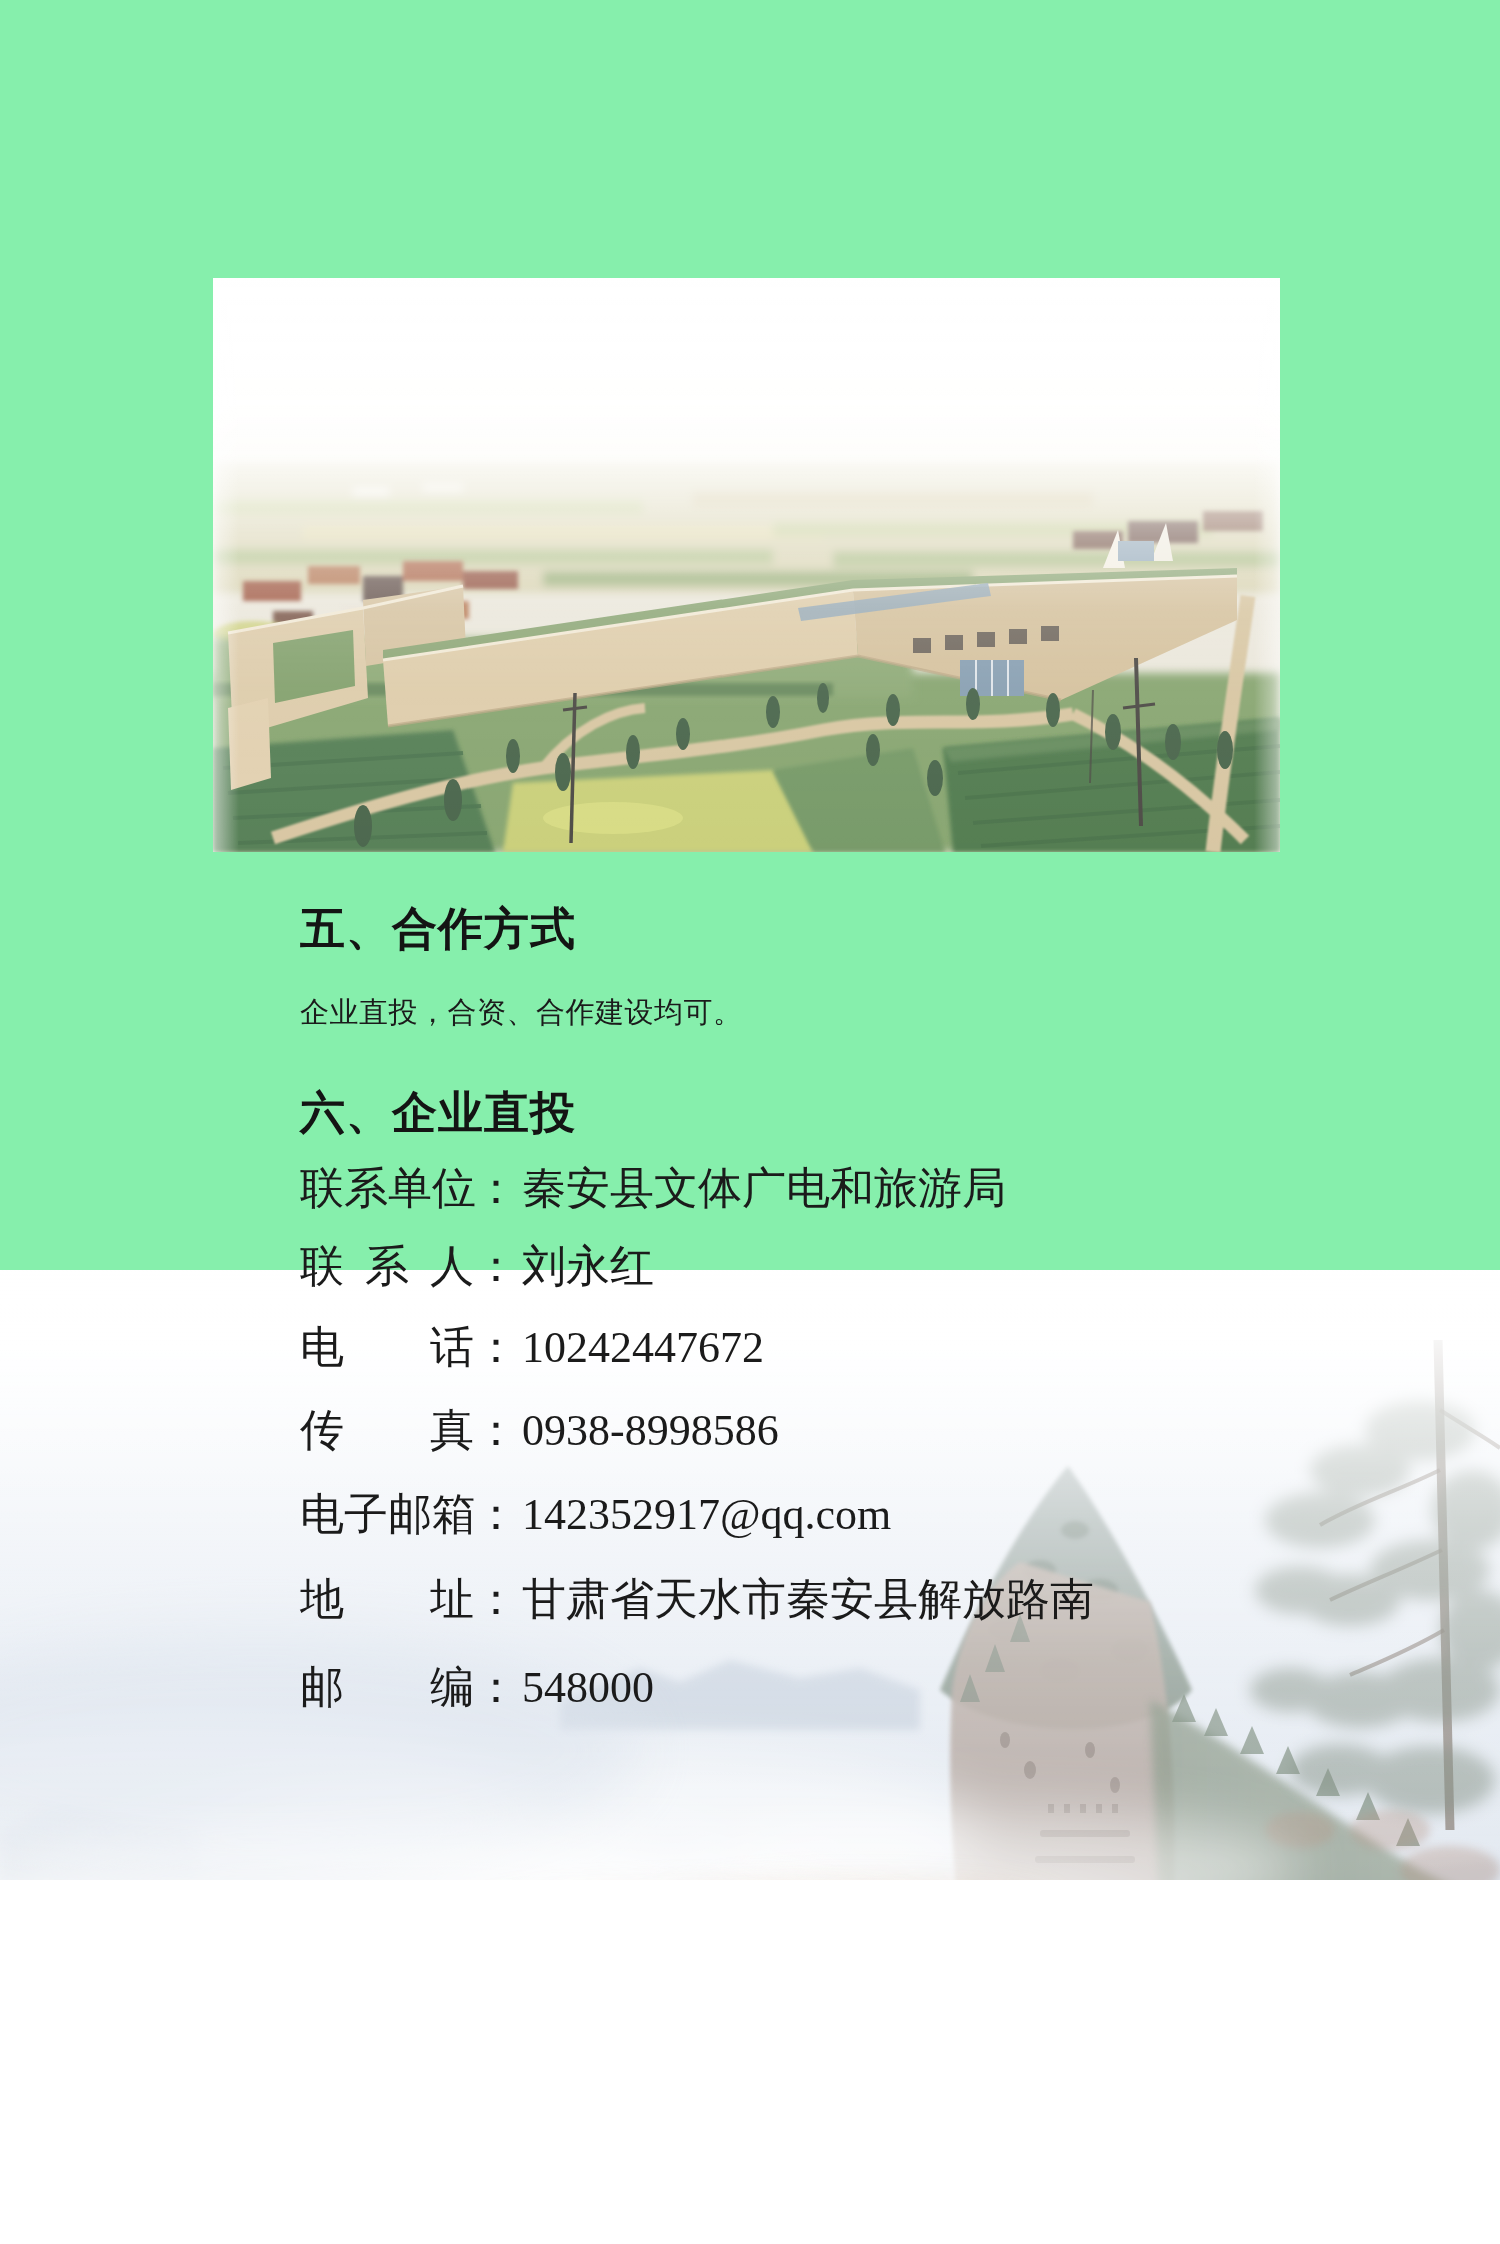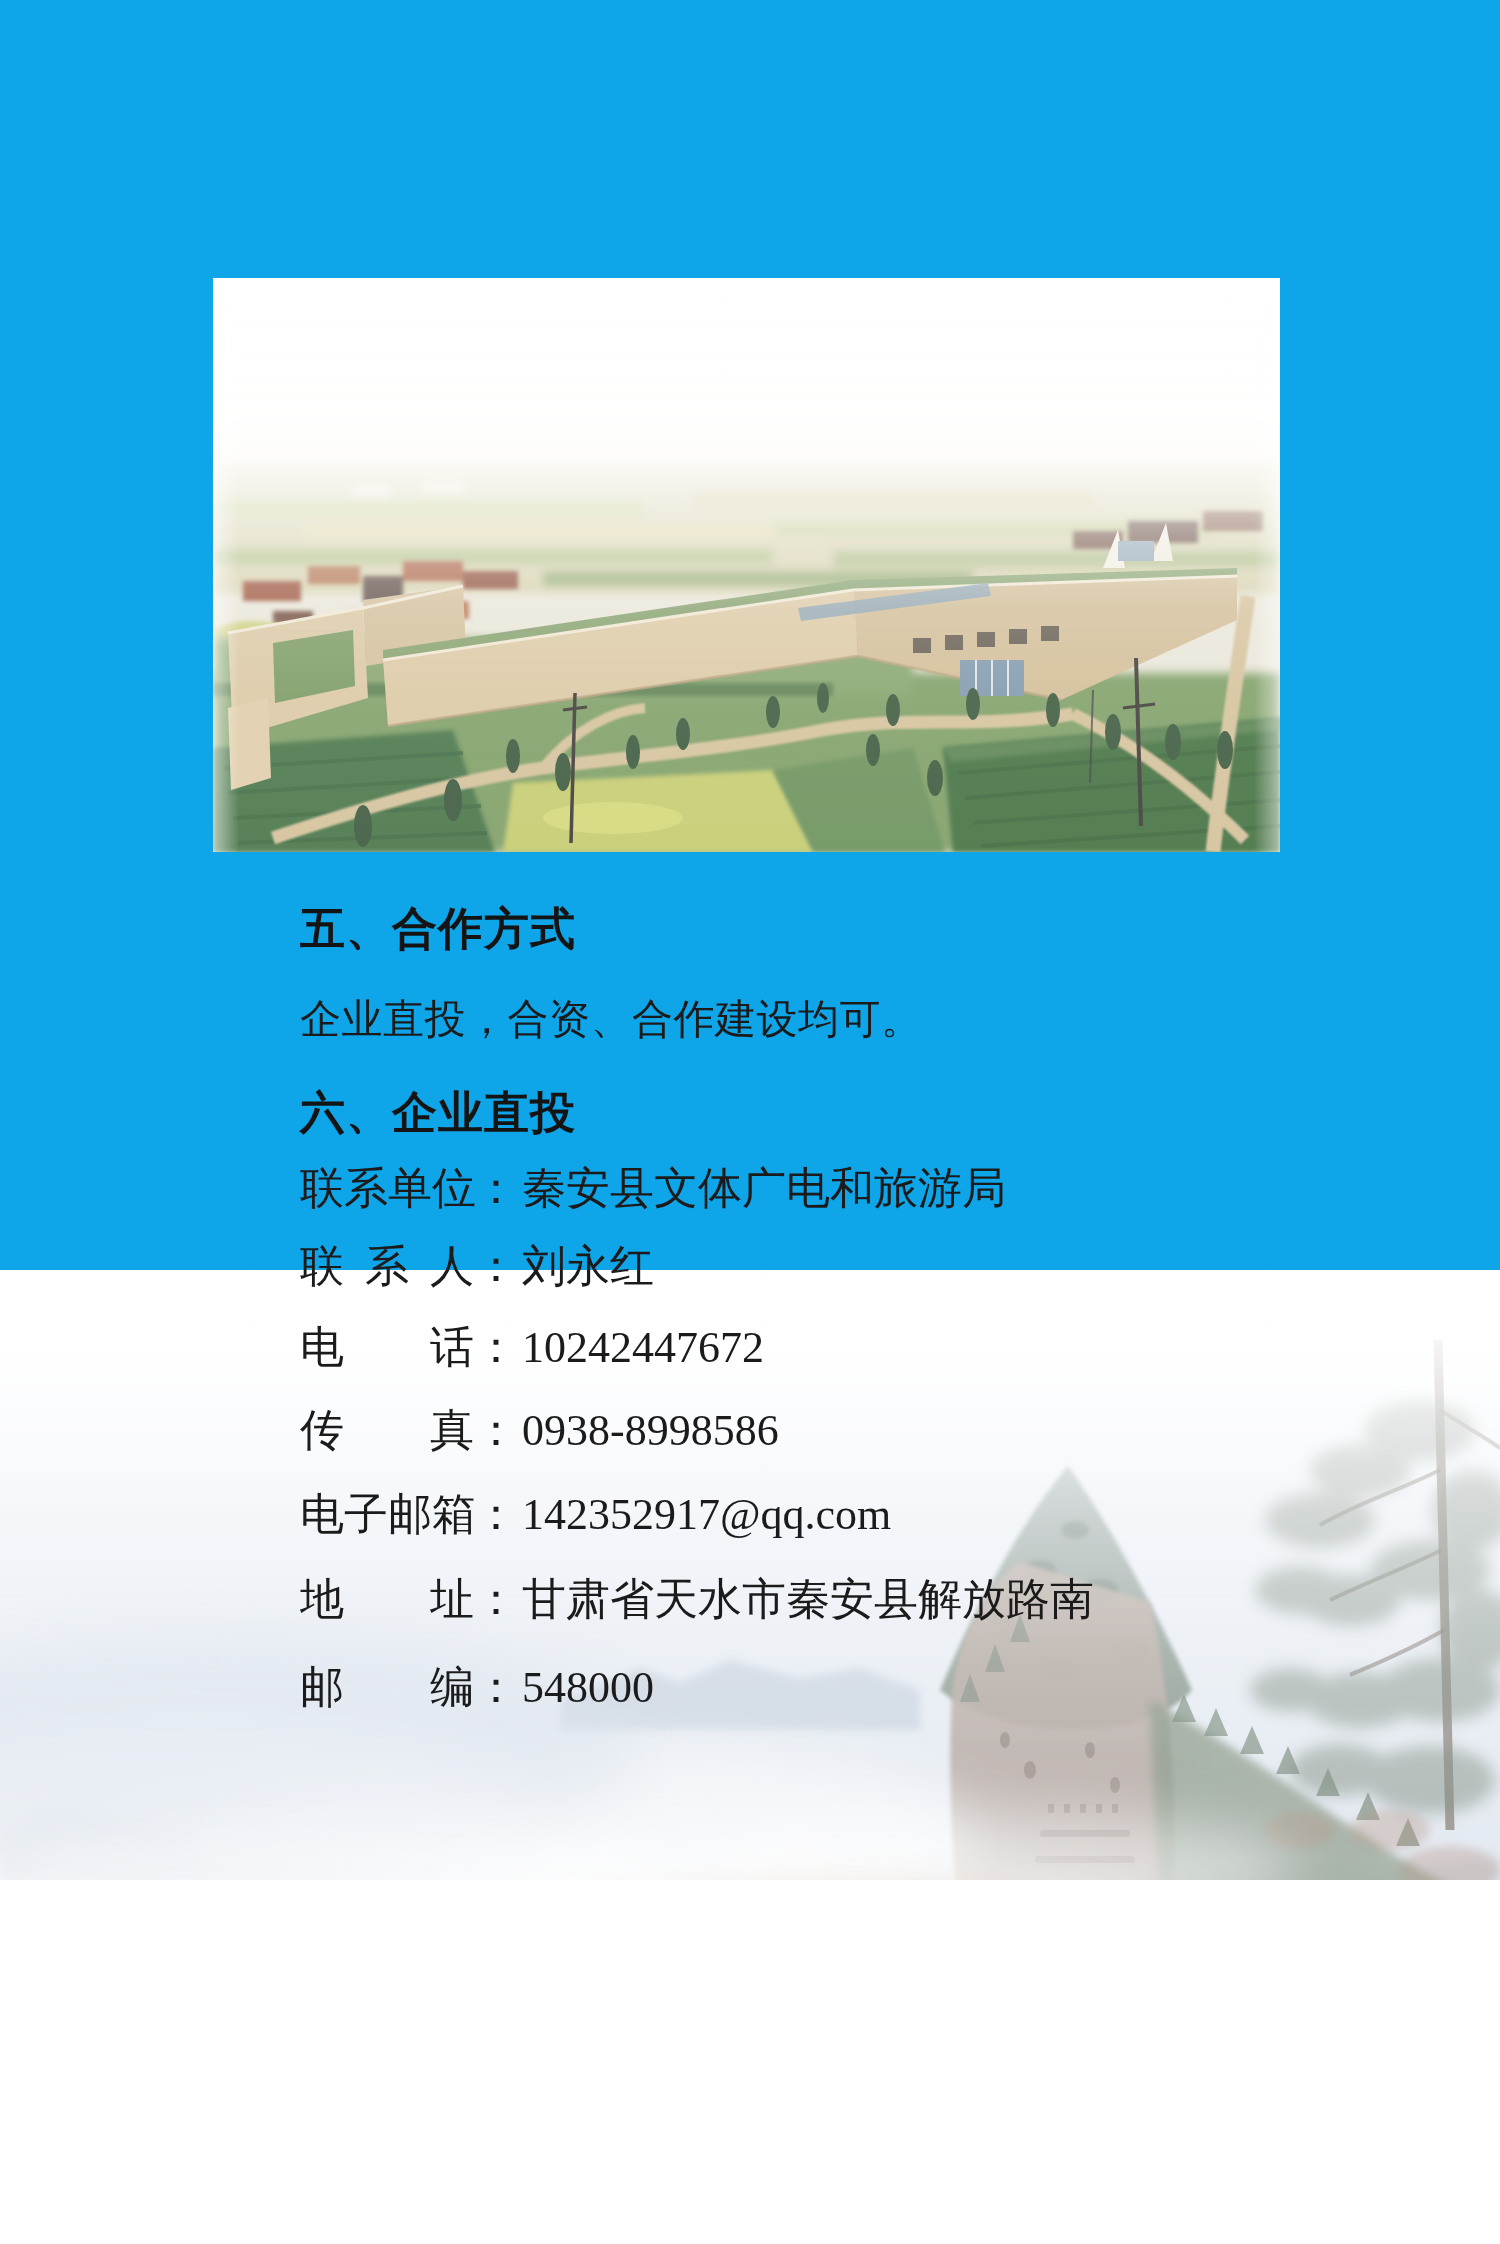--- a/index.html
+++ b/index.html
@@ -1,31 +1,31 @@
 <!DOCTYPE html>
 <html lang="zh"><head>
 <meta charset="utf-8">
 <style>
   html,body{margin:0;padding:0;background:#ffffff;}
   .page{
-    position:relative;width:1500px;height:1880px;background:#0ea5e9;overflow:hidden;
+    position:relative;width:1500px;height:1880px;background:#86efac;overflow:hidden;
     font-family:"Liberation Serif","DejaVu Serif",serif;color:#1c1c1c;
   }
   svg{display:block}
   .photo{position:absolute;left:213px;top:278px;width:1067px;height:574px;pointer-events:none;}
   .scene{position:absolute;left:0;top:1270px;width:1500px;height:974px;pointer-events:none;}
   .h{
     position:absolute;left:300px;margin:0;
     font-family:"Liberation Sans","DejaVu Sans",sans-serif;font-weight:700;
     font-size:45px;line-height:1.15;color:#141414;letter-spacing:1px;white-space:nowrap;z-index:5;
   }
   #h5{top:903px}
   #h6{top:1087px}
   .body-line{
-    position:absolute;left:300px;top:995px;margin:0;font-size:41px;line-height:1.2;
+    position:absolute;left:300px;top:995px;margin:0;font-size:29px;line-height:1.2;
     letter-spacing:.5px;white-space:nowrap;z-index:5;color:#1b1b1b;
   }
   .contacts{position:absolute;inset:0;z-index:5;}
   .contact-row{position:absolute;left:300px;font-size:44px;line-height:1.2;white-space:nowrap;color:#1b1b1b;}
   .clabel{display:inline-flex;justify-content:space-between;width:174px;vertical-align:baseline;}
   .colon{display:inline-block;margin:0 4px 0 0;}
 </style>
 </head>
 <body>
 

